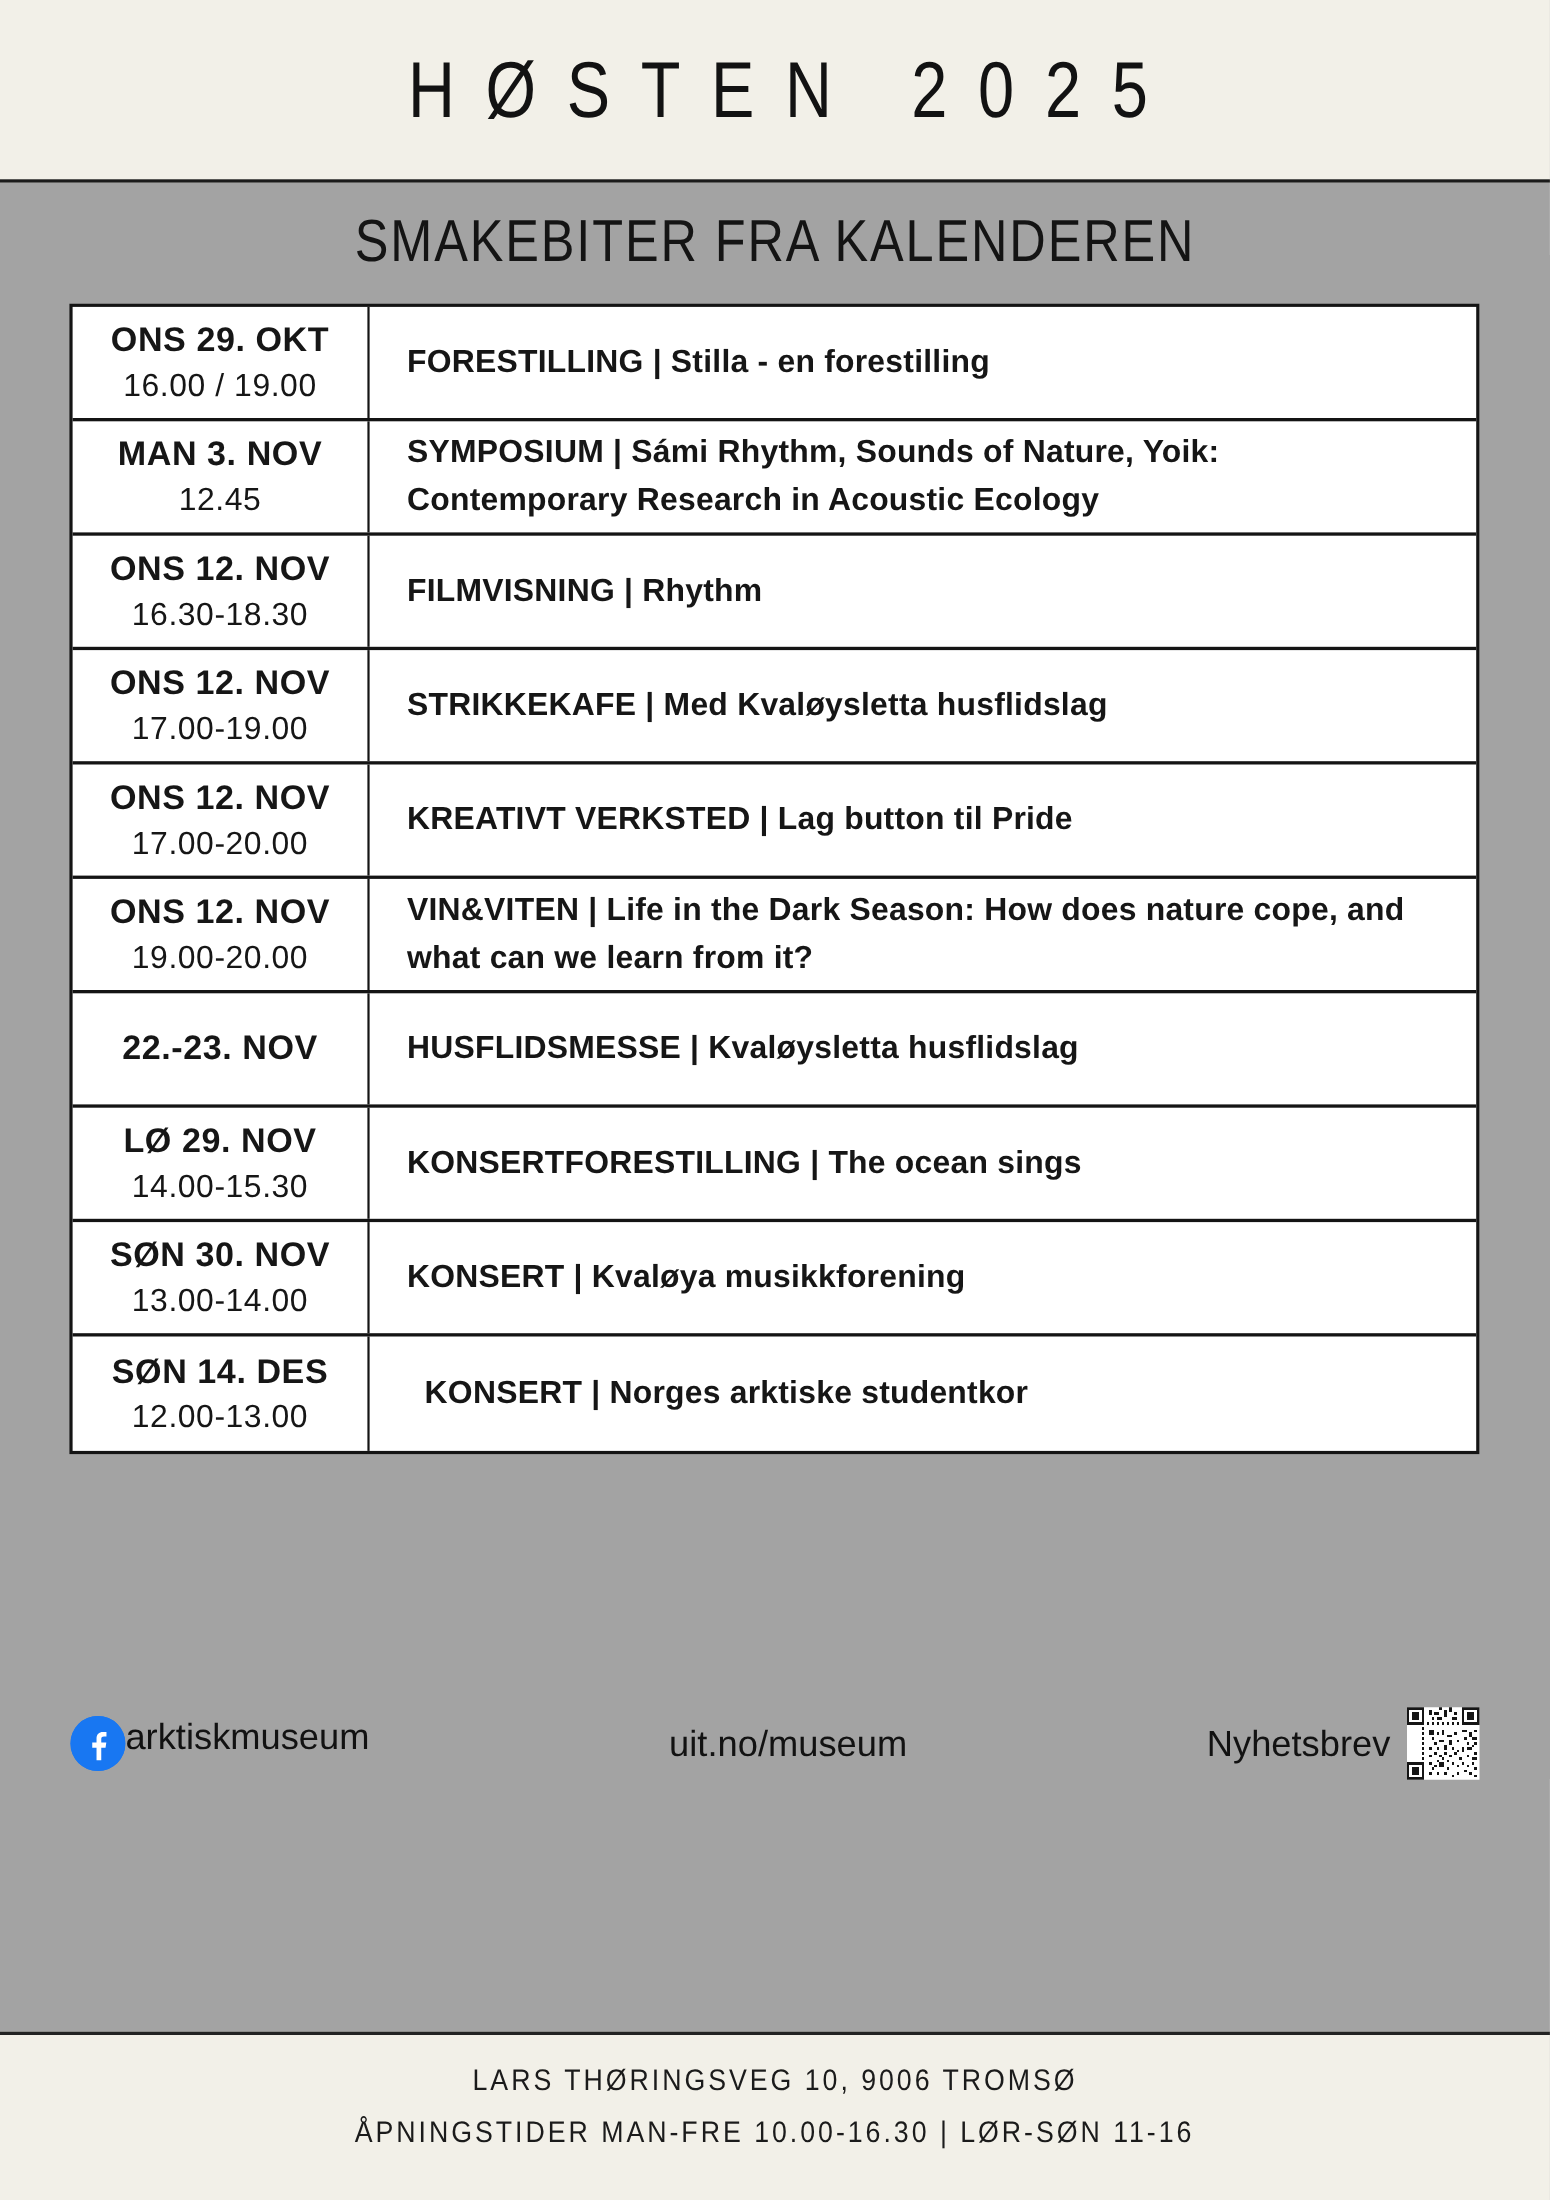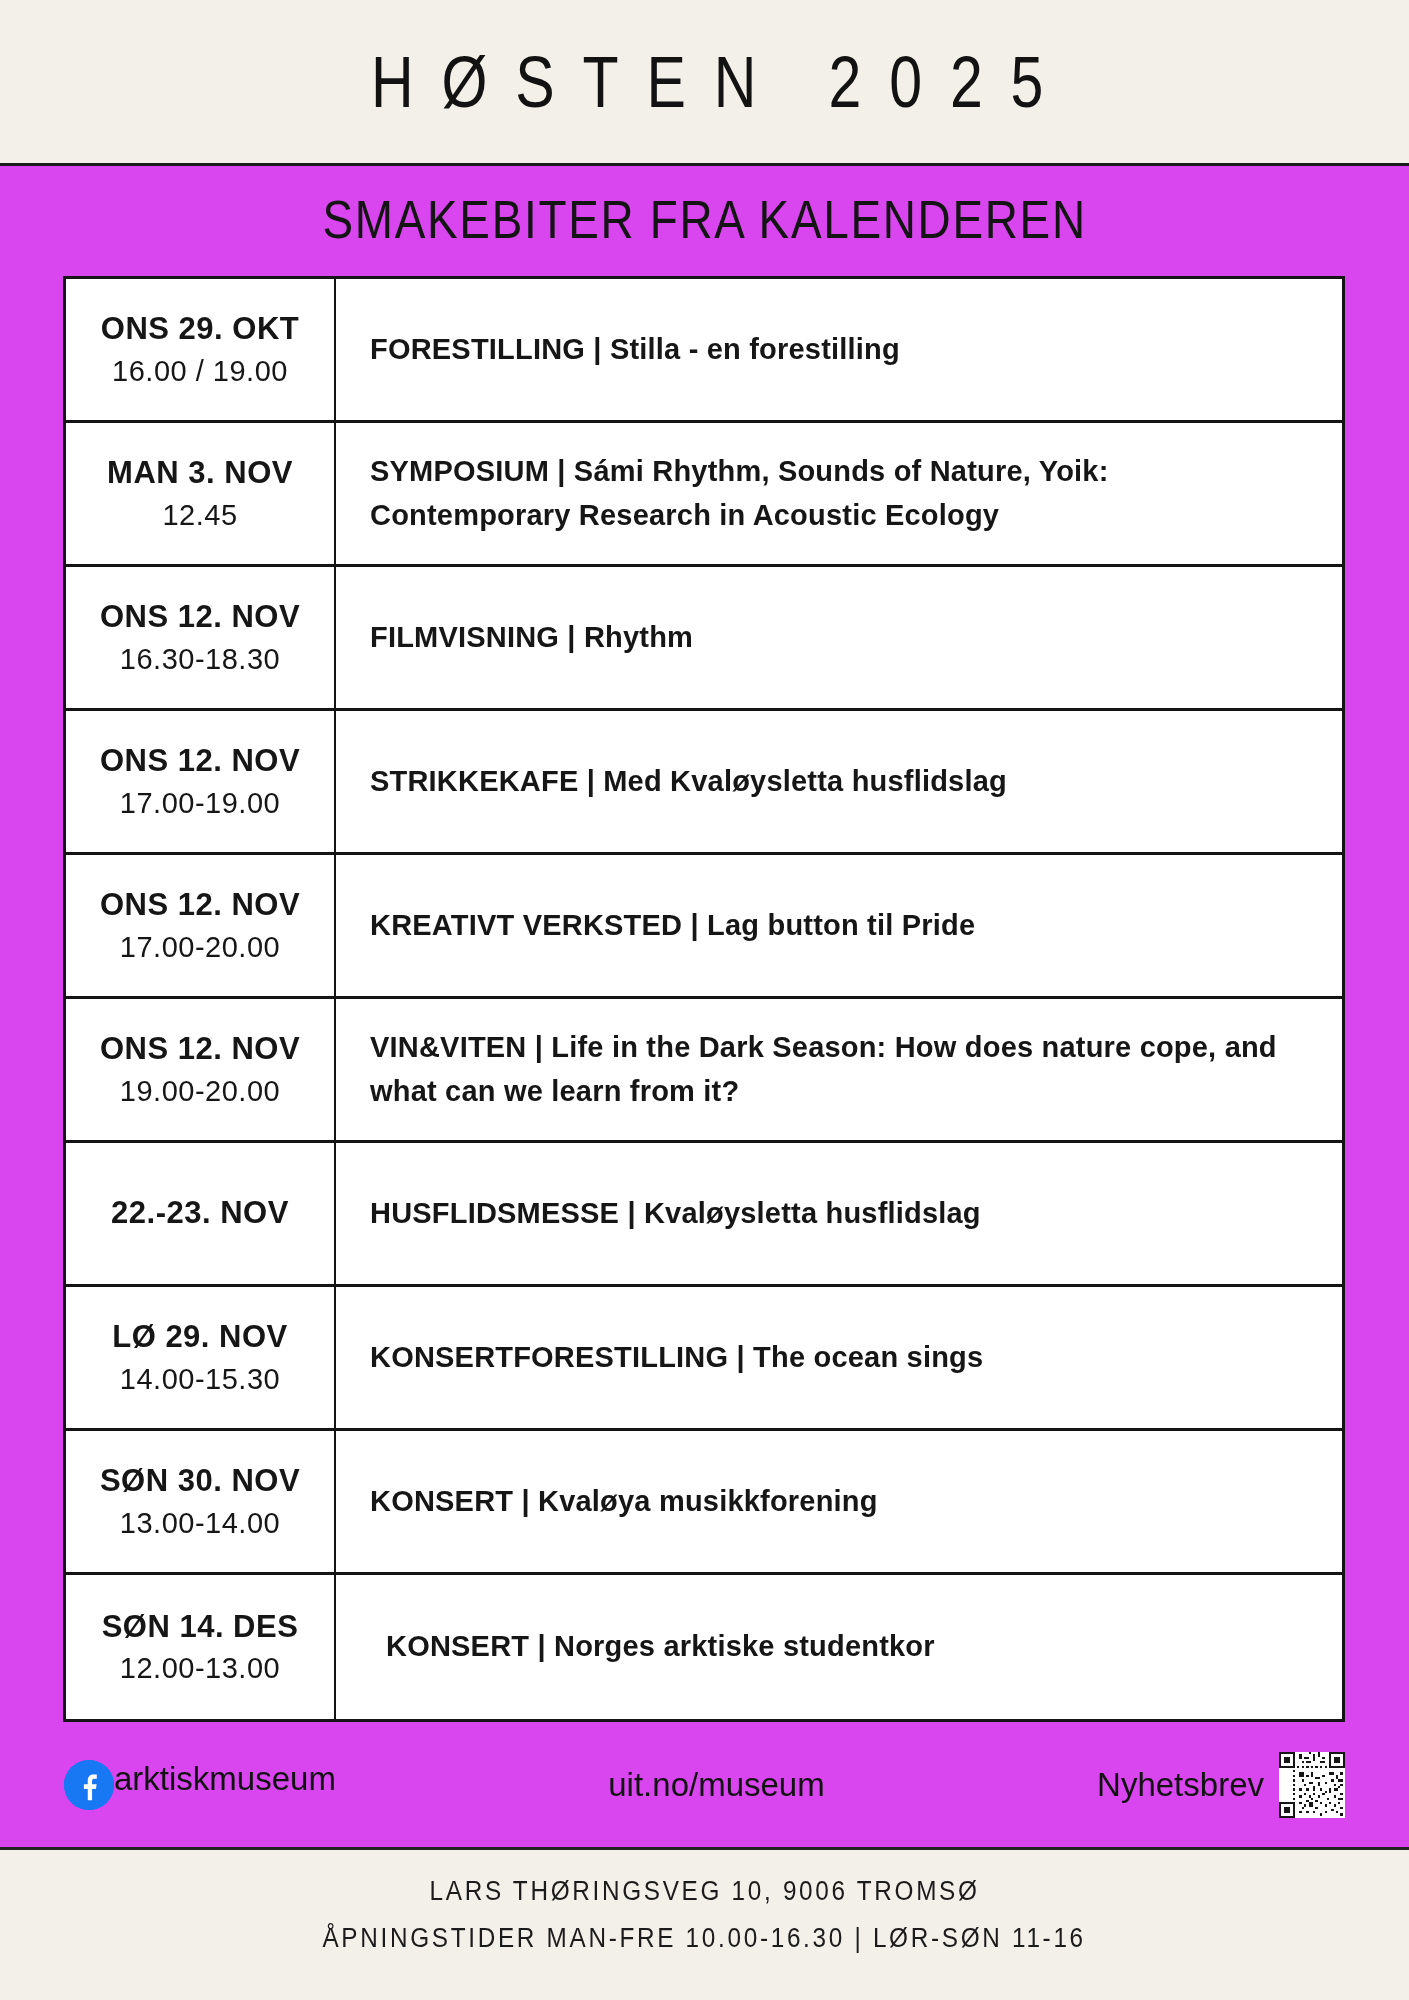--- a/index.html
+++ b/index.html
@@ -6,21 +6,21 @@
     --cream:#F2F0E8;
     --ink:#161616;
     --fb:#1877F2;
   }
   *{margin:0;padding:0;box-sizing:border-box;}
   html,body{background:#fff;}
   body{font-family:"Liberation Sans",sans-serif;color:var(--ink);}
   .page{
     width:1409px;height:2000px;
     display:flex;flex-direction:column;
-    background:#d946ef;position:relative;overflow:hidden;
+    background:#a3a3a3;position:relative;overflow:hidden;
   }
 
   
   .top-band{
     height:166px;flex:0 0 auto;
     background:var(--cream);
     border-bottom:3px solid #1b1b1b;
     display:flex;align-items:center;justify-content:center;
   }
   .season-title{
@@ -41,21 +41,21 @@
     white-space:nowrap;color:#141414;
   }
 
   
   .events-table{
     margin:26px 0 0 63px;
     width:1282px;flex:0 0 auto;
     border:3px solid #141414;
     background:#fff;
   }
-  .event-row{display:flex;height:144px;border-bottom:3px solid #141414;}
+  .event-row{display:flex;height:104px;border-bottom:3px solid #141414;}
   .event-row:last-child{border-bottom:none;gap:16px;}
   .date-cell{
     width:270px;flex:0 0 auto;
     border-right:2px solid #141414;
     display:flex;flex-direction:column;
     align-items:center;justify-content:center;
     text-align:center;padding:0 6px;
   }
   .date{font-size:31px;font-weight:700;letter-spacing:0.5px;line-height:1.25;}
   .time{font-size:29px;font-weight:400;letter-spacing:0.5px;margin-top:5px;line-height:1.2;}

